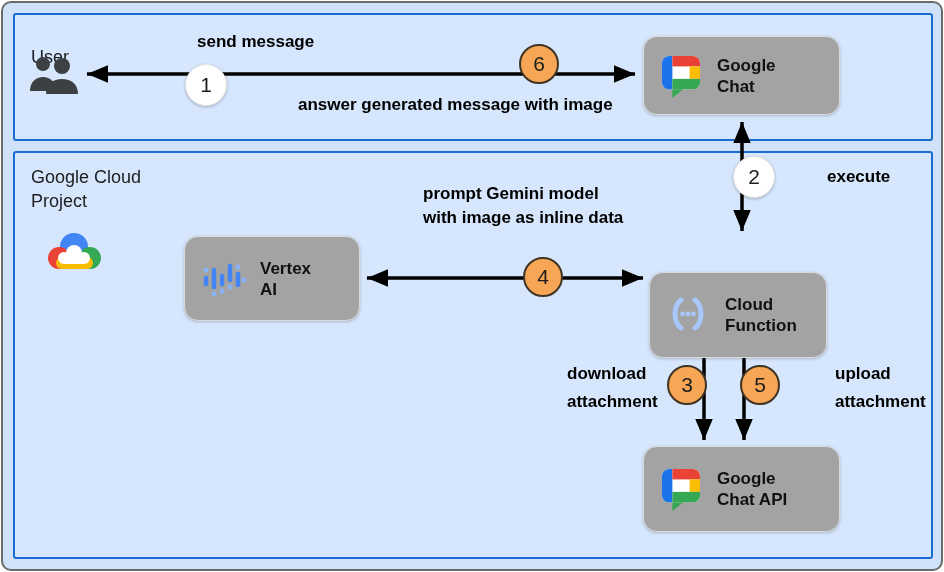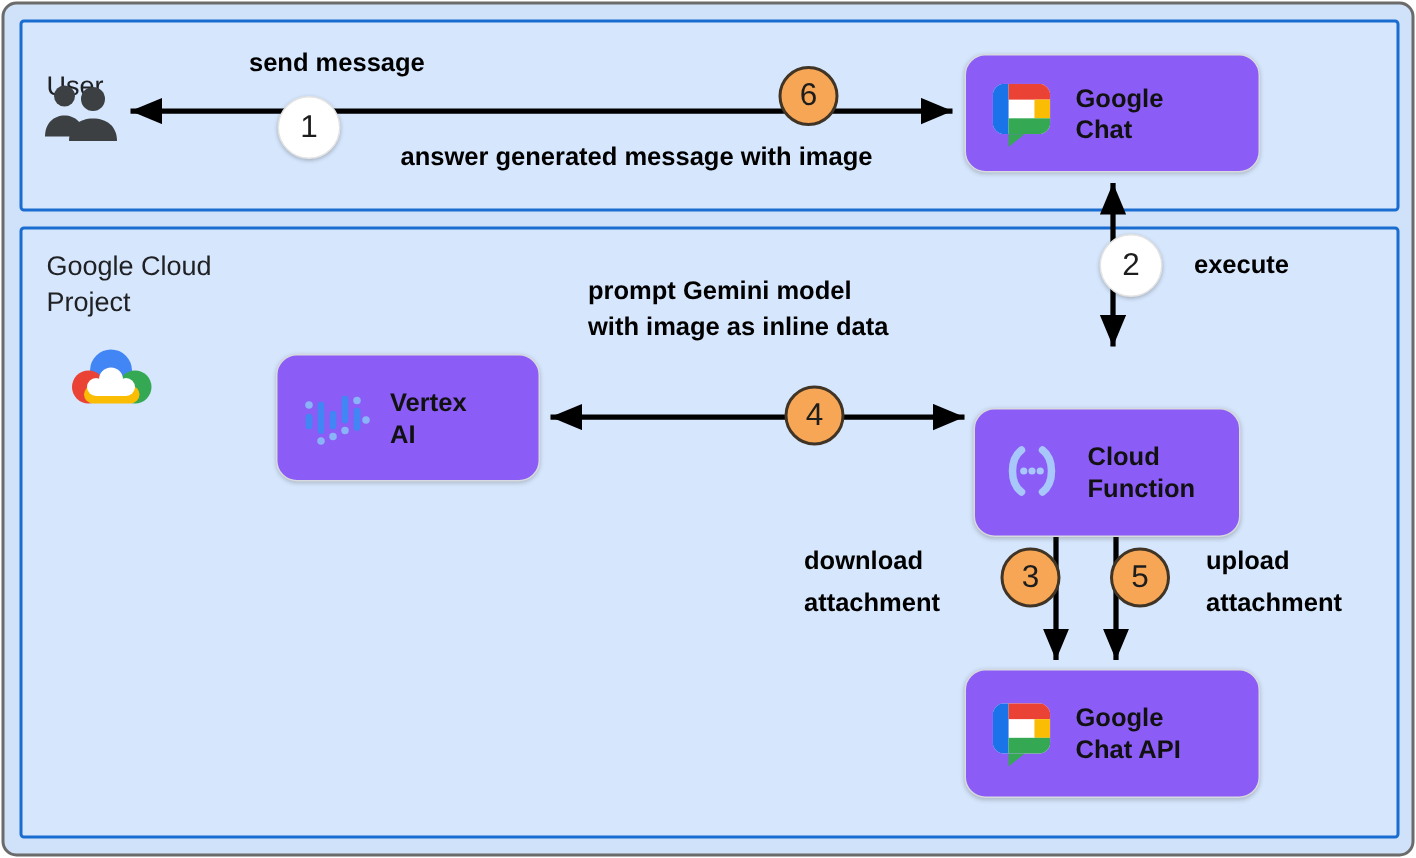--- a/index.html
+++ b/index.html
@@ -16,25 +16,25 @@
     background:#d6e6fc;box-sizing:border-box;z-index:1;
   }
   .zone-user{left:10px;top:10px;width:920px;height:128px;}
   .zone-gcp{left:10px;top:148px;width:920px;height:408px;}
   .zone-label{
     position:absolute;font-size:18px;font-weight:400;color:#202124;
     line-height:24px;z-index:3;
   }
   .flow-label{
     position:absolute;font-size:17px;font-weight:700;color:#000;z-index:3;
-    line-height:24px;white-space:nowrap;
+    line-height:24px;white-space:nowrap;margin-left:31px;
   }
   .flow-label span{display:block;}
   .node{
-    position:absolute;background:#8b5cf6;border:1px solid #d7dade;border-radius:14px;
+    position:absolute;background:#a3a3a3;border:1px solid #d7dade;border-radius:14px;
     box-shadow:0 1px 3px rgba(60,64,67,.28);display:flex;align-items:center;
     gap:13px;padding:0 14px;box-sizing:border-box;z-index:3;
   }
   .node-label{font-size:17px;font-weight:700;color:#111;line-height:21px;}
   .node-label span{display:block;}
   .icon{display:flex;align-items:center;justify-content:center;flex:0 0 auto;}
   .badge{
     position:absolute;border-radius:50%;display:flex;align-items:center;
     justify-content:center;font-size:21px;color:#1d1d1d;z-index:4;box-sizing:border-box;
   }

